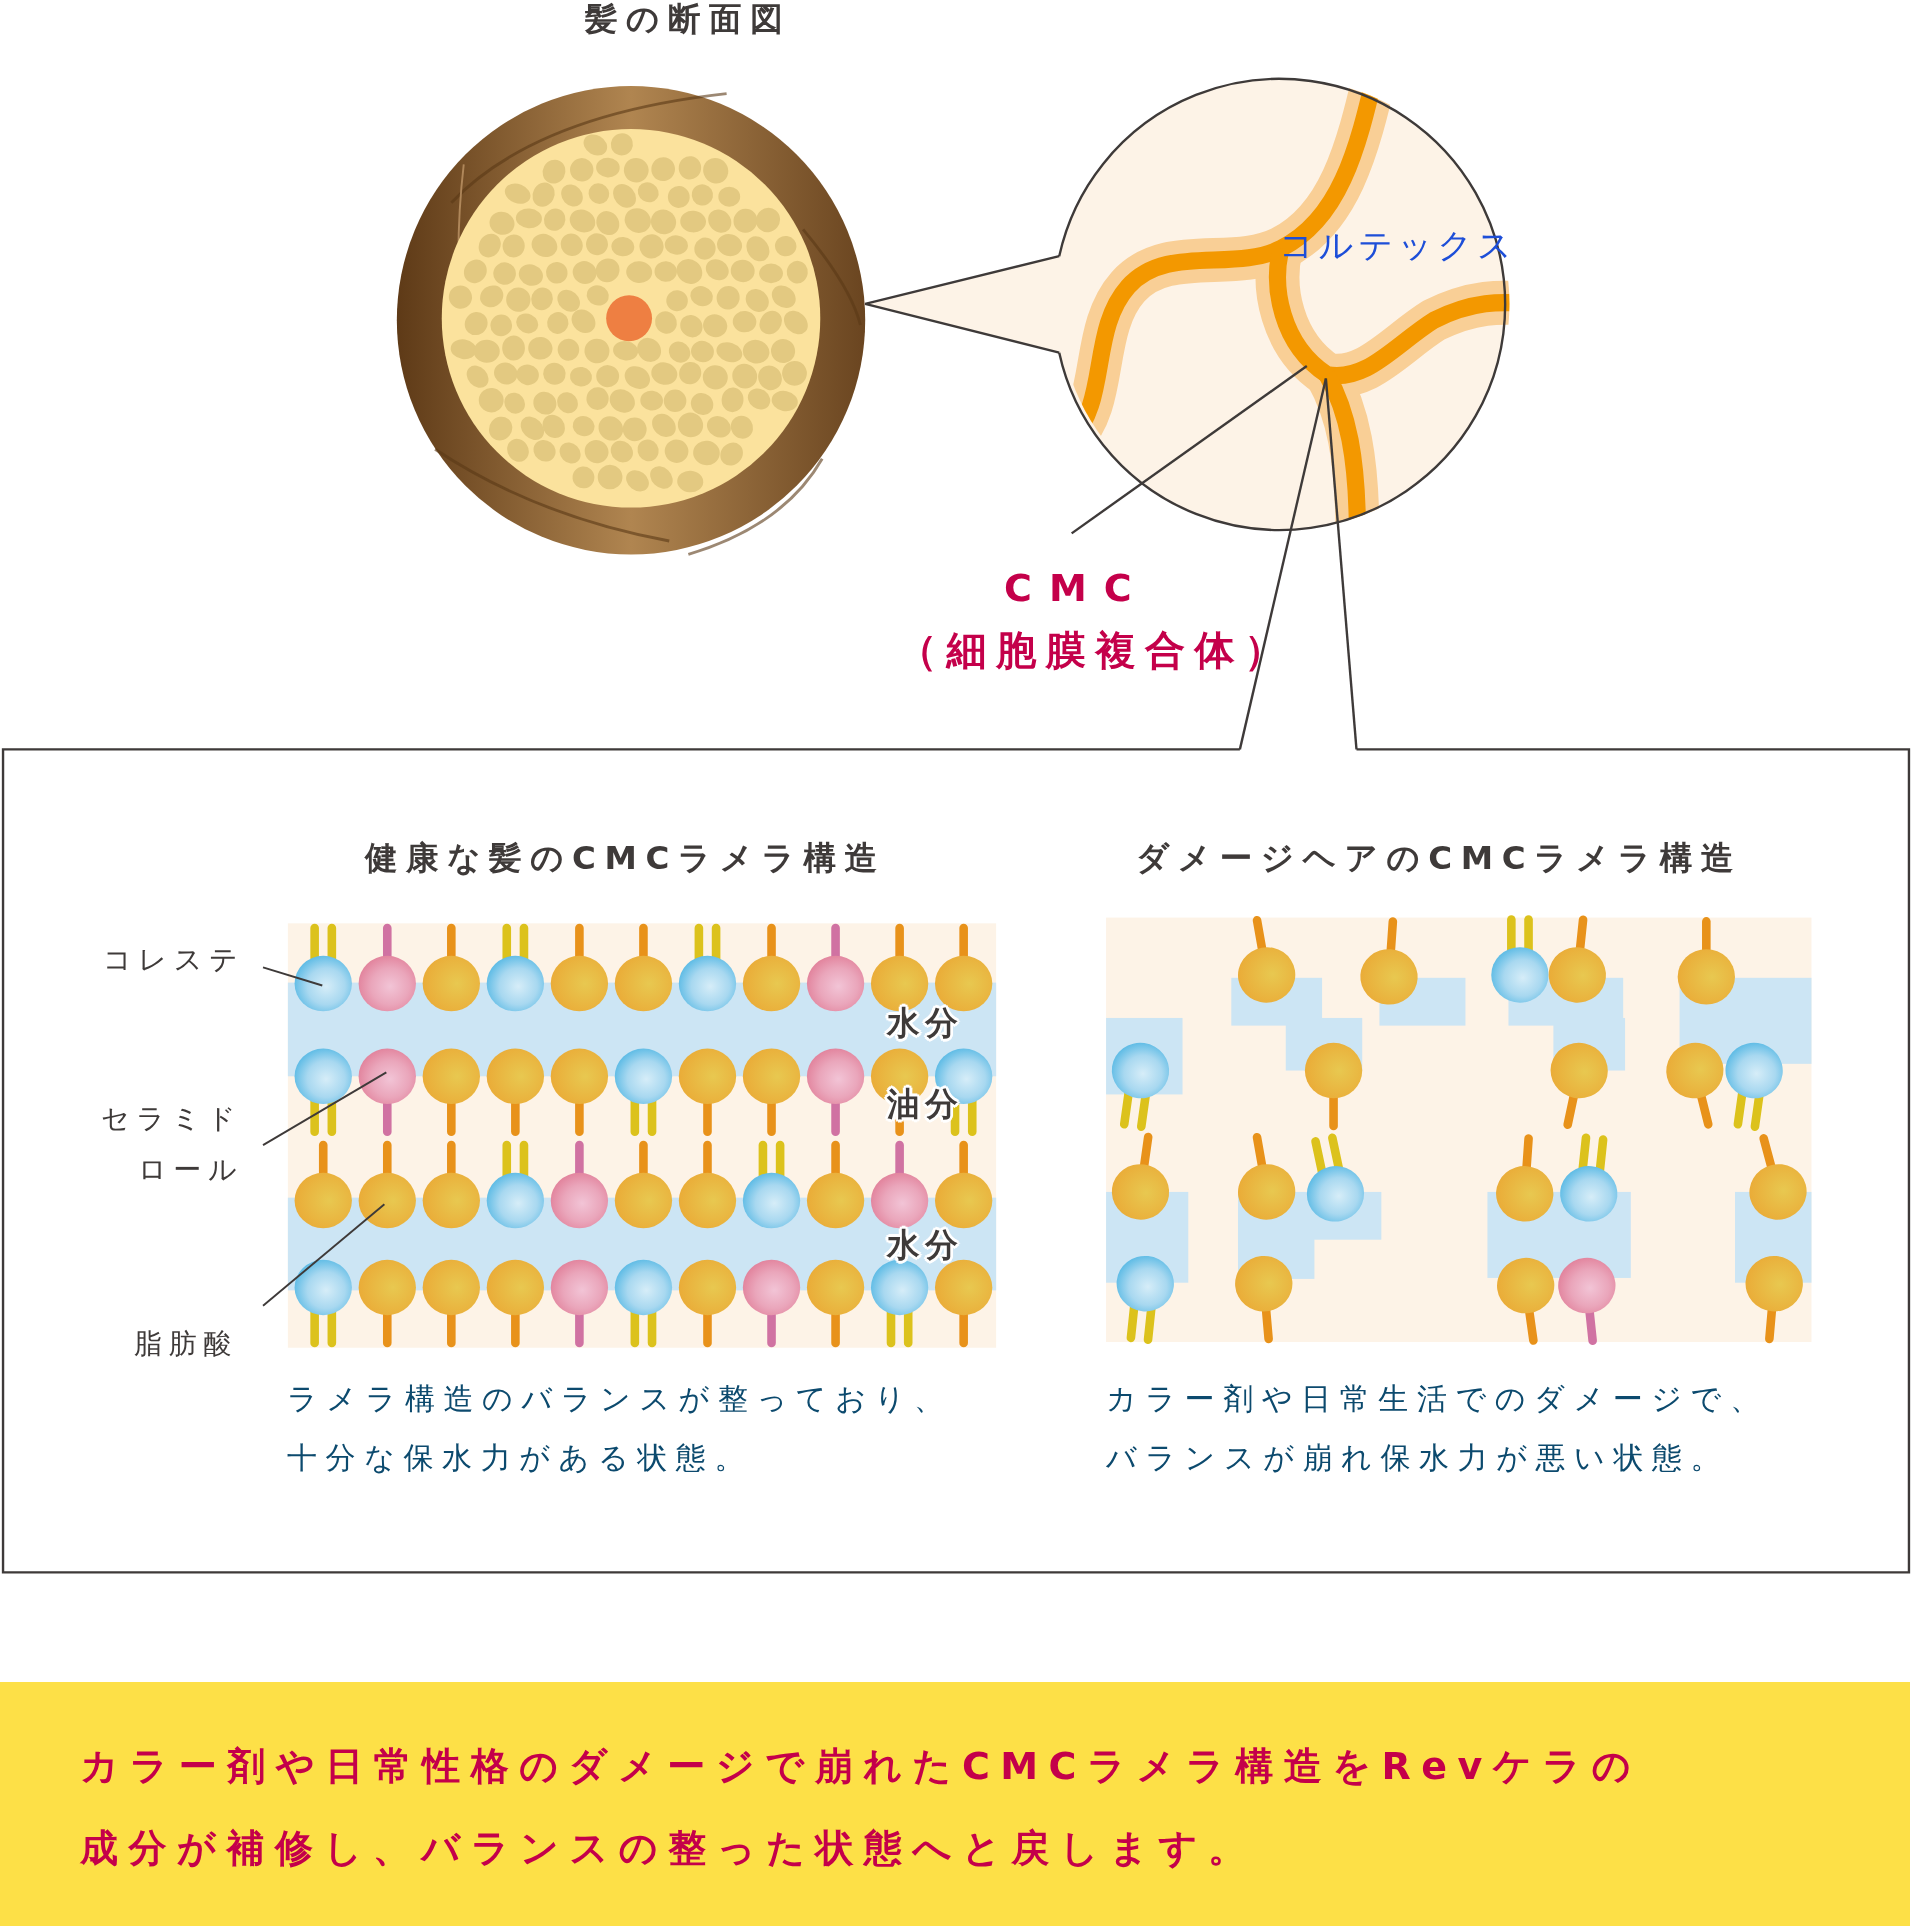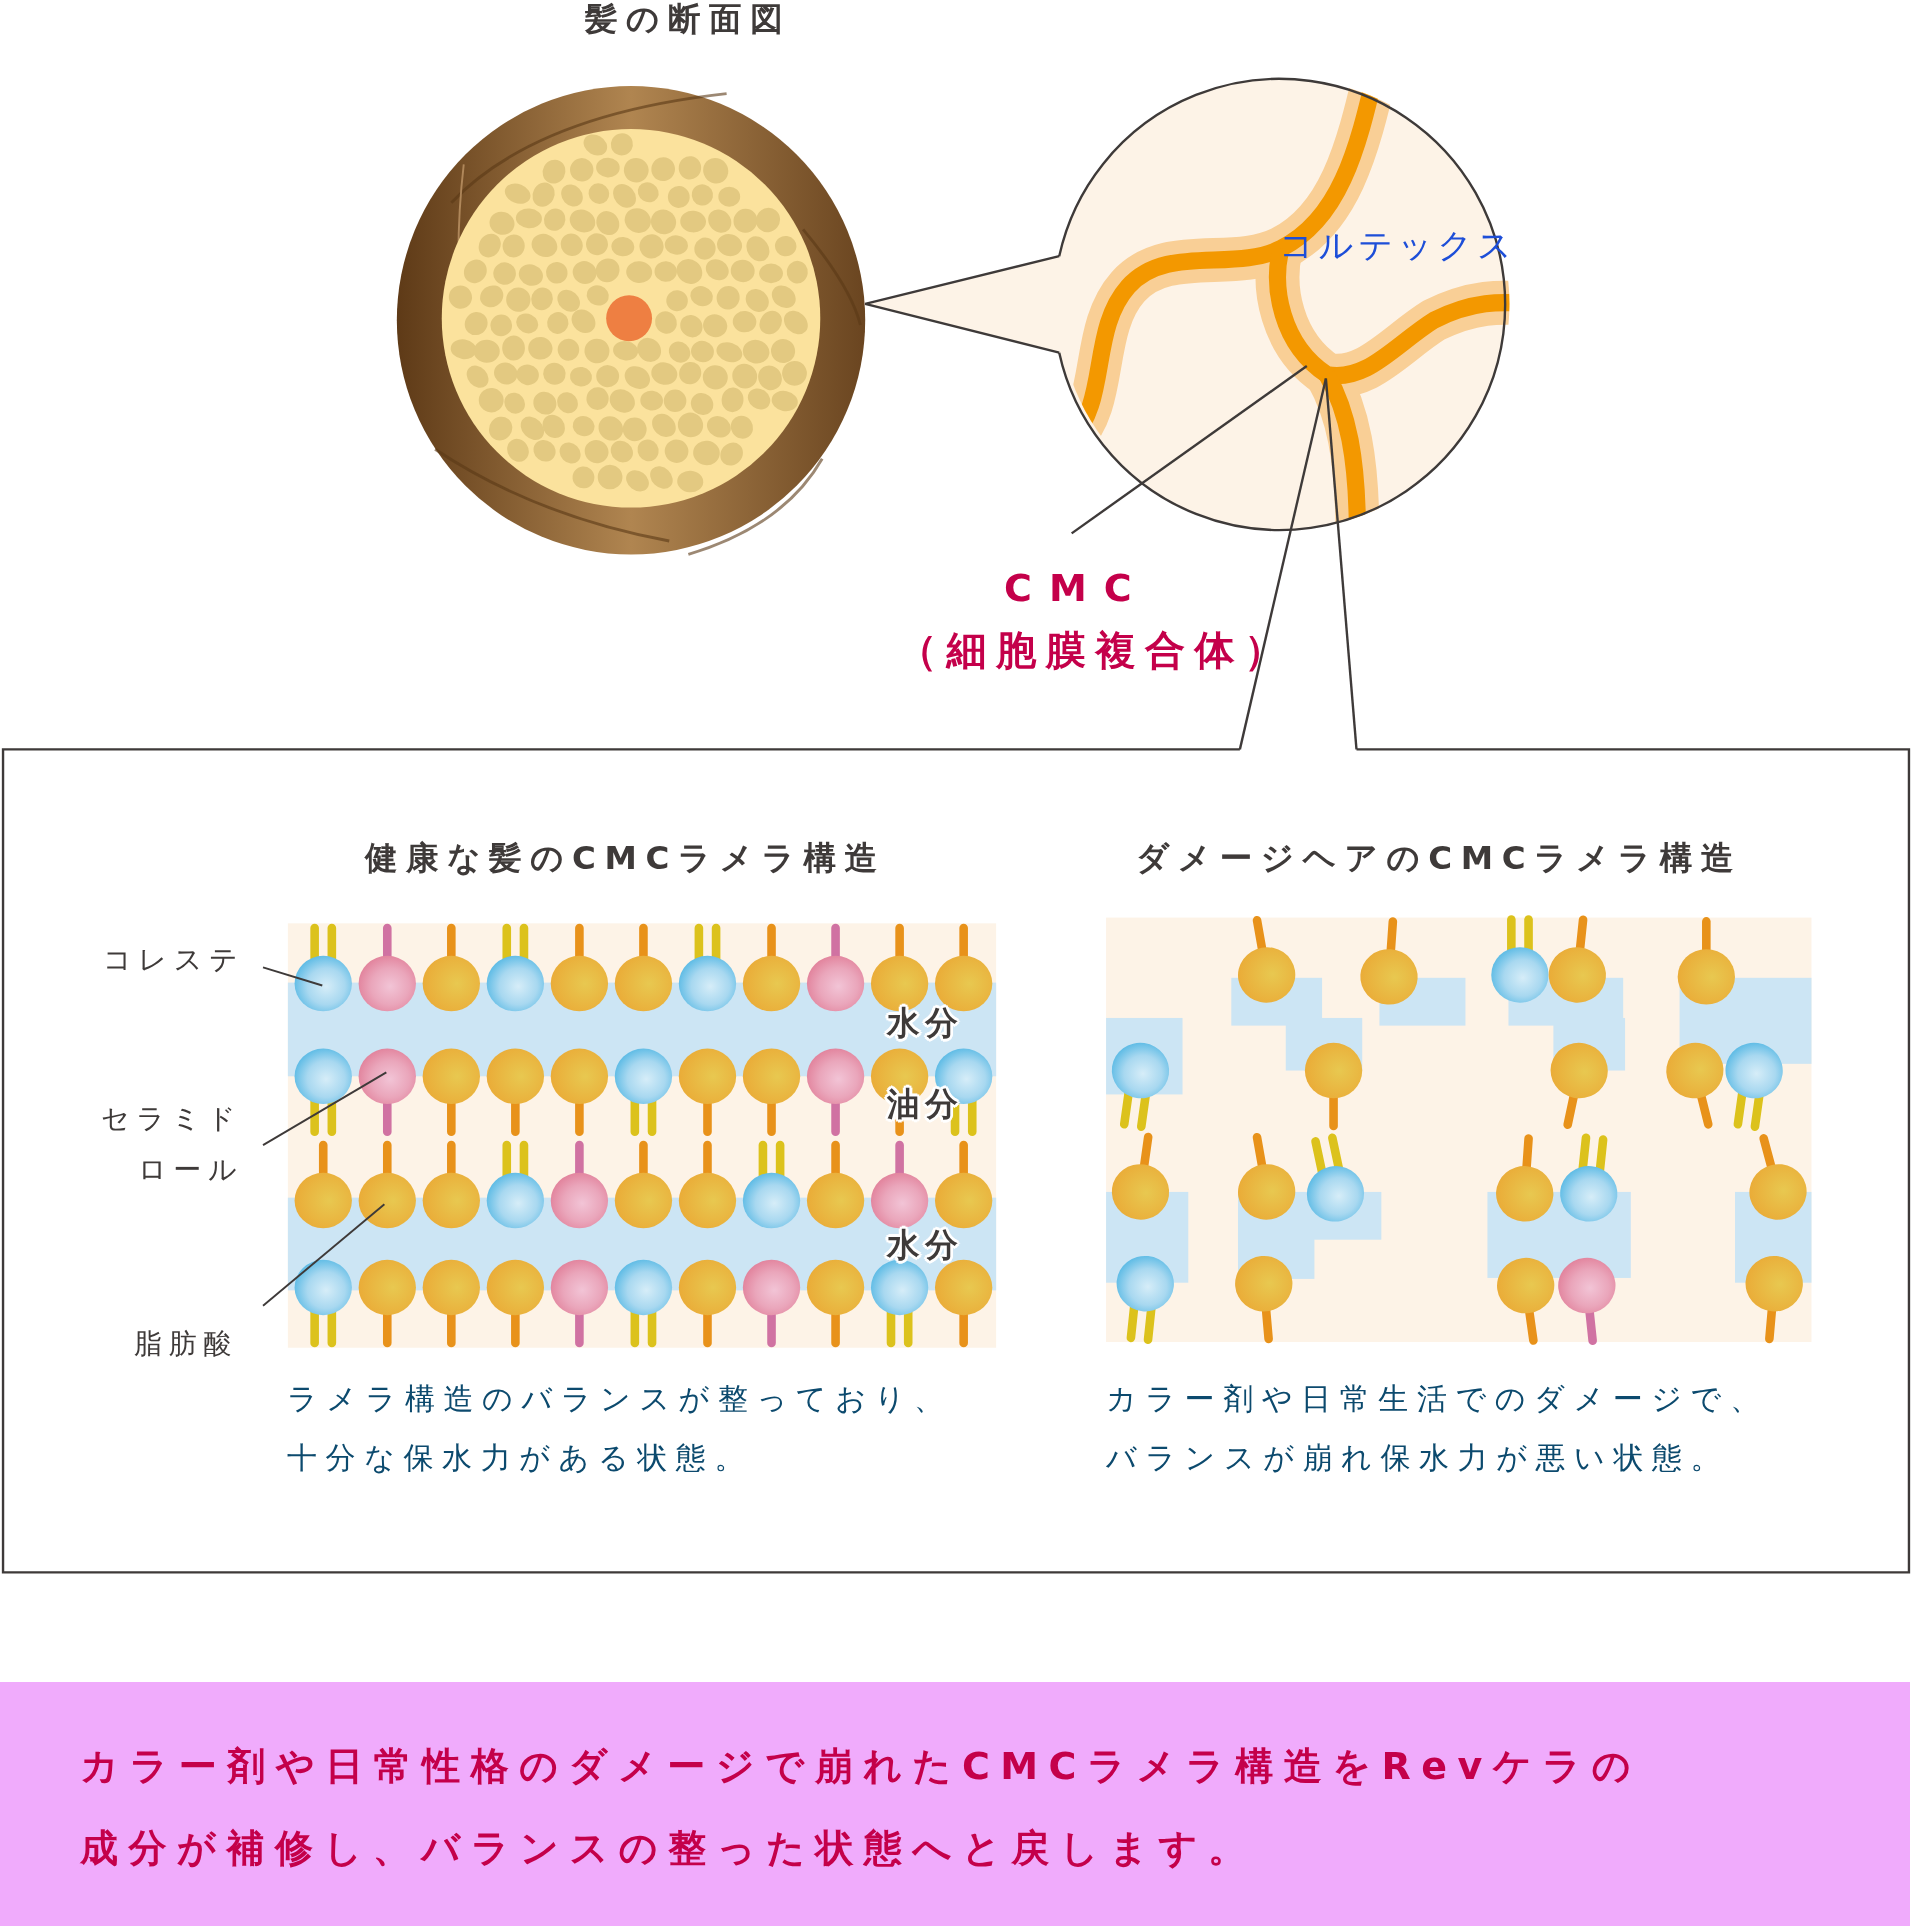--- a/index.html
+++ b/index.html
@@ -10,21 +10,21 @@
   .cmc-label{left:1004px;top:566px;font-size:38px;color:#c4004a;letter-spacing:17px;}
   .cmc-sub{left:897px;top:623px;font-size:40px;color:#c4004a;font-weight:bold;letter-spacing:9.6px;}
   .cortex-label{left:1279px;top:223px;font-size:34px;color:#1d4ed8;letter-spacing:4.8px;}
   .panel-title{font-size:32.5px;top:837px;color:#3e3a39;letter-spacing:8.6px;}
   .healthy-title{left:365px;}
   .damaged-title{left:1136px;}
   .side-label{position:absolute;font-size:28px;color:#3e3a39;letter-spacing:6.7px;text-align:right;white-space:nowrap;line-height:50px;}
   .band-label{position:absolute;font-size:32.5px;font-weight:bold;color:#3e3a39;letter-spacing:5.7px;
      text-shadow:0 0 3.8px #fff,0 0 3.8px #fff,1.9px 1.9px 0 #fff,-1.9px -1.9px 0 #fff,1.9px -1.9px 0 #fff,-1.9px 1.9px 0 #fff,0 2.9px 0 #fff,0 -2.9px 0 #fff,2.9px 0 0 #fff,-2.9px 0 0 #fff;}
   .desc{position:absolute;font-size:30px;color:#0c4a6e;letter-spacing:8.6px;line-height:59px;white-space:nowrap;}
-  .bottom-band{position:absolute;left:0;top:1682px;width:1910px;height:244px;background:#f0abfc;}
+  .bottom-band{position:absolute;left:0;top:1682px;width:1910px;height:244px;background:#fde047;}
   .bottom-text{position:absolute;left:80px;font-size:38px;font-weight:bold;color:#c4004a;letter-spacing:10.5px;white-space:nowrap;}
 </style>
 </head>
 <body>
 
 <svg id="diagram-svg" width="1912" height="1926" viewBox="0 0 2000 2015" xmlns="http://www.w3.org/2000/svg">
   <defs>
     <linearGradient id="cuticle" x1="0" y1="0" x2="1" y2="0">
       <stop offset="0" stop-color="#5e3a17"></stop>
       <stop offset="0.5" stop-color="#b08550"></stop>

